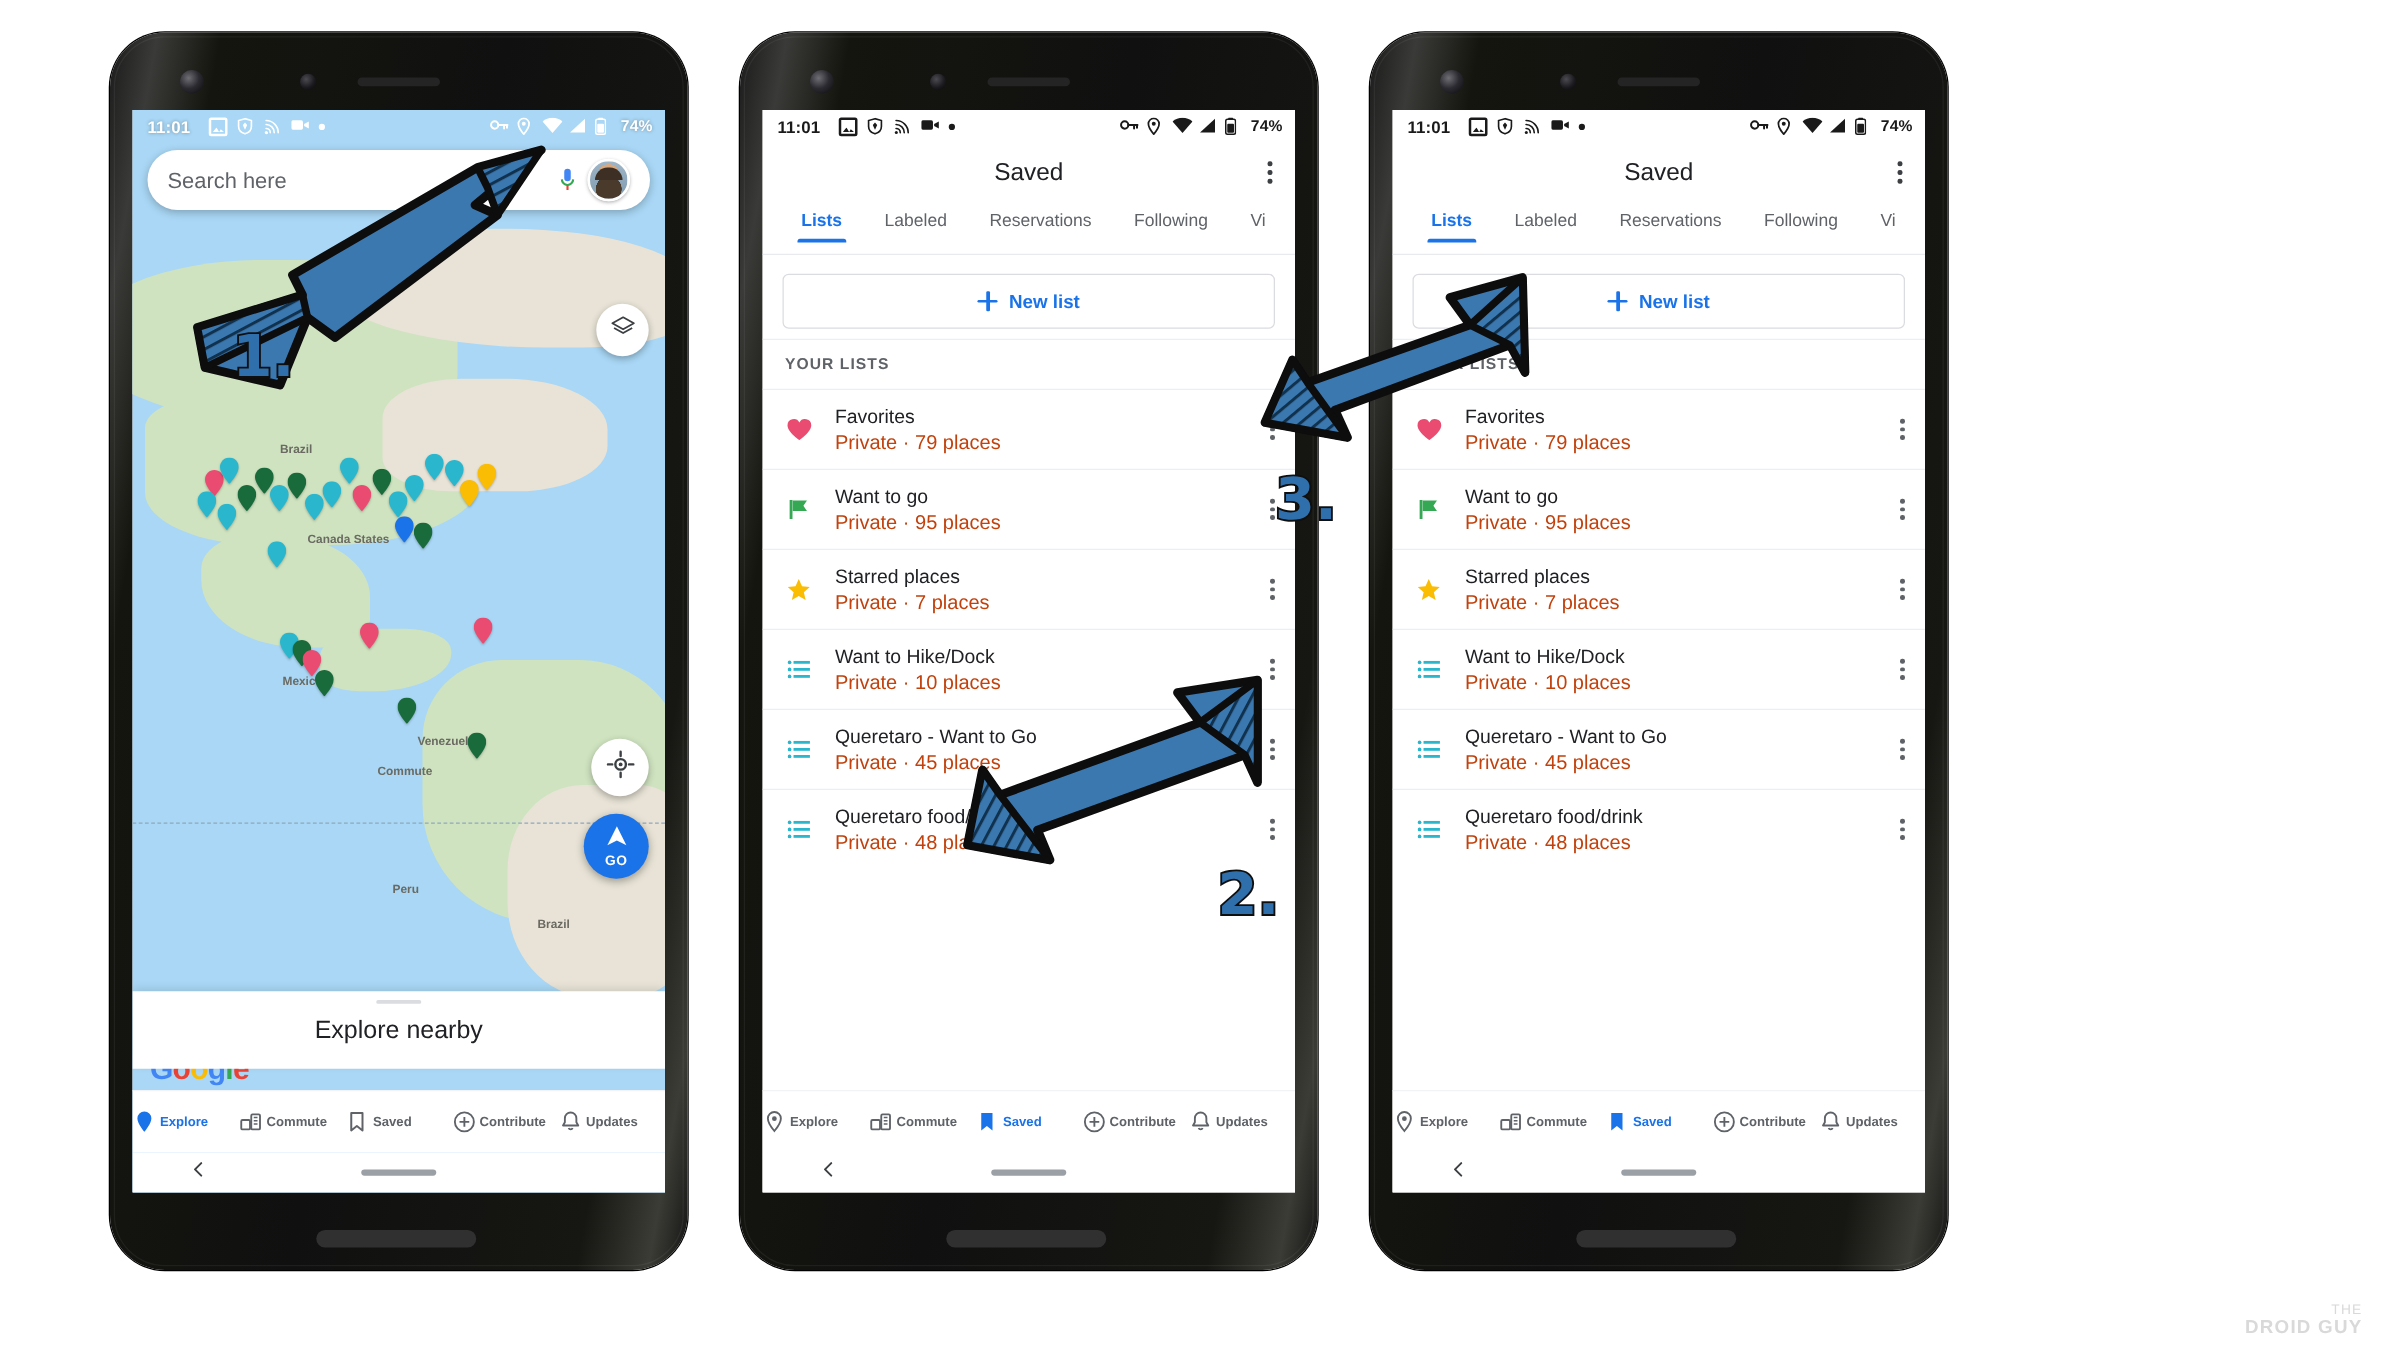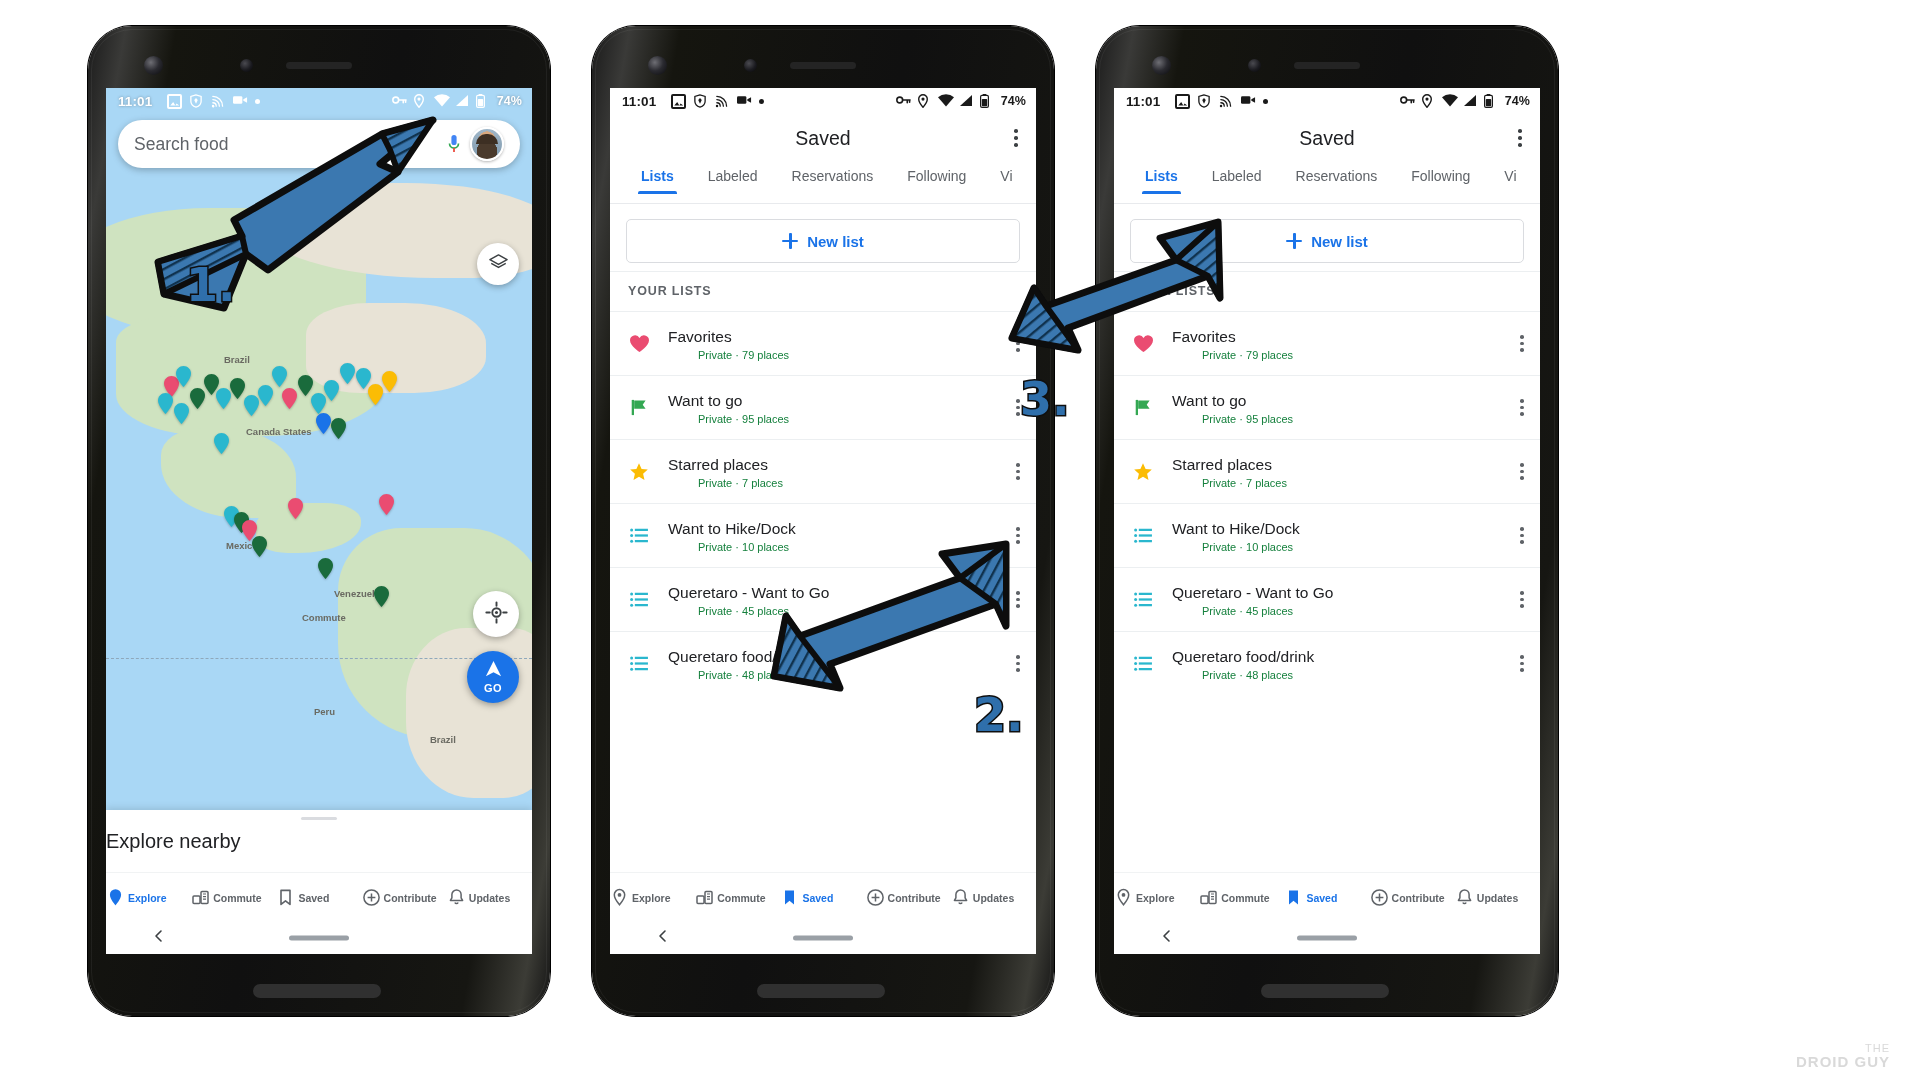--- a/index.html
+++ b/index.html
@@ -97,22 +97,22 @@
   .go-btn .go-lbl{ color:#fff;font-size:11px;font-weight:700;letter-spacing:.4px; margin-top:-1px;}
   .google-logo{ position:absolute; left:14px; bottom:84px; font-size:24px; font-weight:600;
     font-family:"Liberation Sans", sans-serif; letter-spacing:-.6px; z-index:11; }
   .g1{color:#4285F4}.g2{color:#EA4335}.g3{color:#FBBC05}.g4{color:#4285F4}.g5{color:#34A853}.g6{color:#EA4335}
   .maplabel{ position:absolute; font-size:9.5px; color:#6a6a62; font-weight:600; z-index:6; white-space:nowrap;}
   .eqline{ position:absolute; left:0; right:0; border-top:1.4px dashed #8fa8bb; z-index:5; }
   .pin{ position:absolute; width:15px;height:21px; z-index:7; }
   .pin svg{ display:block; filter:drop-shadow(0 1px 1px rgba(0,0,0,.25)); }
 
   .explore-sheet{
-    position:absolute; left:0; right:0; bottom:82px; height:62px; background:#fff; z-index:15;
-    display:flex; align-items:center; justify-content:flex-start;
+    position:absolute; left:0; right:0; bottom:99px; height:62px; background:#fff; z-index:15;
+    display:flex; align-items:center; justify-content:center;
     box-shadow:0 -2px 7px rgba(0,0,0,.12);
   }
   .sheet-grab{ position:absolute; top:7px; left:50%; transform:translateX(-50%);
     width:36px;height:3px;border-radius:2px;background:#dadce0;}
   .explore-txt{ font-size:20px; color:#202124; }
 
   
   .botnav{
     position:absolute; left:0;right:0; bottom:32px; height:50px; background:#fff;
     display:flex; align-items:center; z-index:16; border-top:1px solid #f1f3f4;
@@ -155,21 +155,21 @@
   .plus::after{ top:0;left:7px;height:16px;width:2.4px;}
 
   .yourlists{ position:absolute; top:196px; left:18px; font-size:12.5px; letter-spacing:.85px;
     color:#5f6368; font-weight:600; }
   .divider{ position:absolute; left:0;right:0; height:1px; background:#eceff1; }
 
   .list-row{ position:absolute; left:0;right:0; height:63px; display:flex; align-items:center; padding:0 16px; }
   .lr-icon{ width:26px; display:flex; justify-content:center; flex:none; }
   .lr-text{ margin-left:16px; }
   .lr-name{ font-size:15.5px; color:#202124; line-height:19px; }
-  .lr-sub{ font-size:11px; color:#15803d; margin-top:3px;margin-left:30px; }
+  .lr-sub{ font-size:16px; color:#c2410c; margin-top:3px; }
   .lr-kebab{ margin-left:auto; display:flex;flex-direction:column;gap:3.2px;}
   .lr-kebab i{ width:3.6px;height:3.6px;border-radius:50%;background:#5f6368; display:block;}
 
   
   .arrow{ position:absolute; z-index:60; pointer-events:none; }
   .stepnum{ position:absolute; z-index:61; font-family:"DejaVu Sans", sans-serif;
     font-weight:700; color:#2f6fab; font-size:46px;
     -webkit-text-stroke:3px #0f0f0f; paint-order:stroke fill; }
 
   .watermark{ position:absolute; right:30px; bottom:12px; z-index:70;
@@ -414,21 +414,21 @@
                   <rect x=".6" y="1.4" width="7.8" height="12" rx="1.4" fill="none" stroke="currentColor" stroke-width="1.2"></rect>
                   <rect x="1.8" y="5" width="5.4" height="7.2" rx=".8" fill="currentColor"></rect>
                 </svg>
               </span>
             <span class="sb-batt-txt">74%</span>
           </div>
         </div>
 
         <div class="searchwrap">
           <div class="searchbar">
-            <span class="search-ph">Search food</span>
+            <span class="search-ph">Search here</span>
             <span class="mic"><svg viewBox="0 0 12 20" width="12" height="20">
                   <rect x="3.4" y="1" width="5.2" height="10" rx="2.6" fill="#4285F4"></rect>
                   <path d="M1.5 9.5a4.5 4.5 0 0 0 9 0" fill="none" stroke="#34A853" stroke-width="1.7"></path>
                   <path d="M6 14v4" stroke="#EA4335" stroke-width="1.7"></path>
                 </svg></span>
             <span class="avatar"></span>
           </div>
         </div>
 
 

